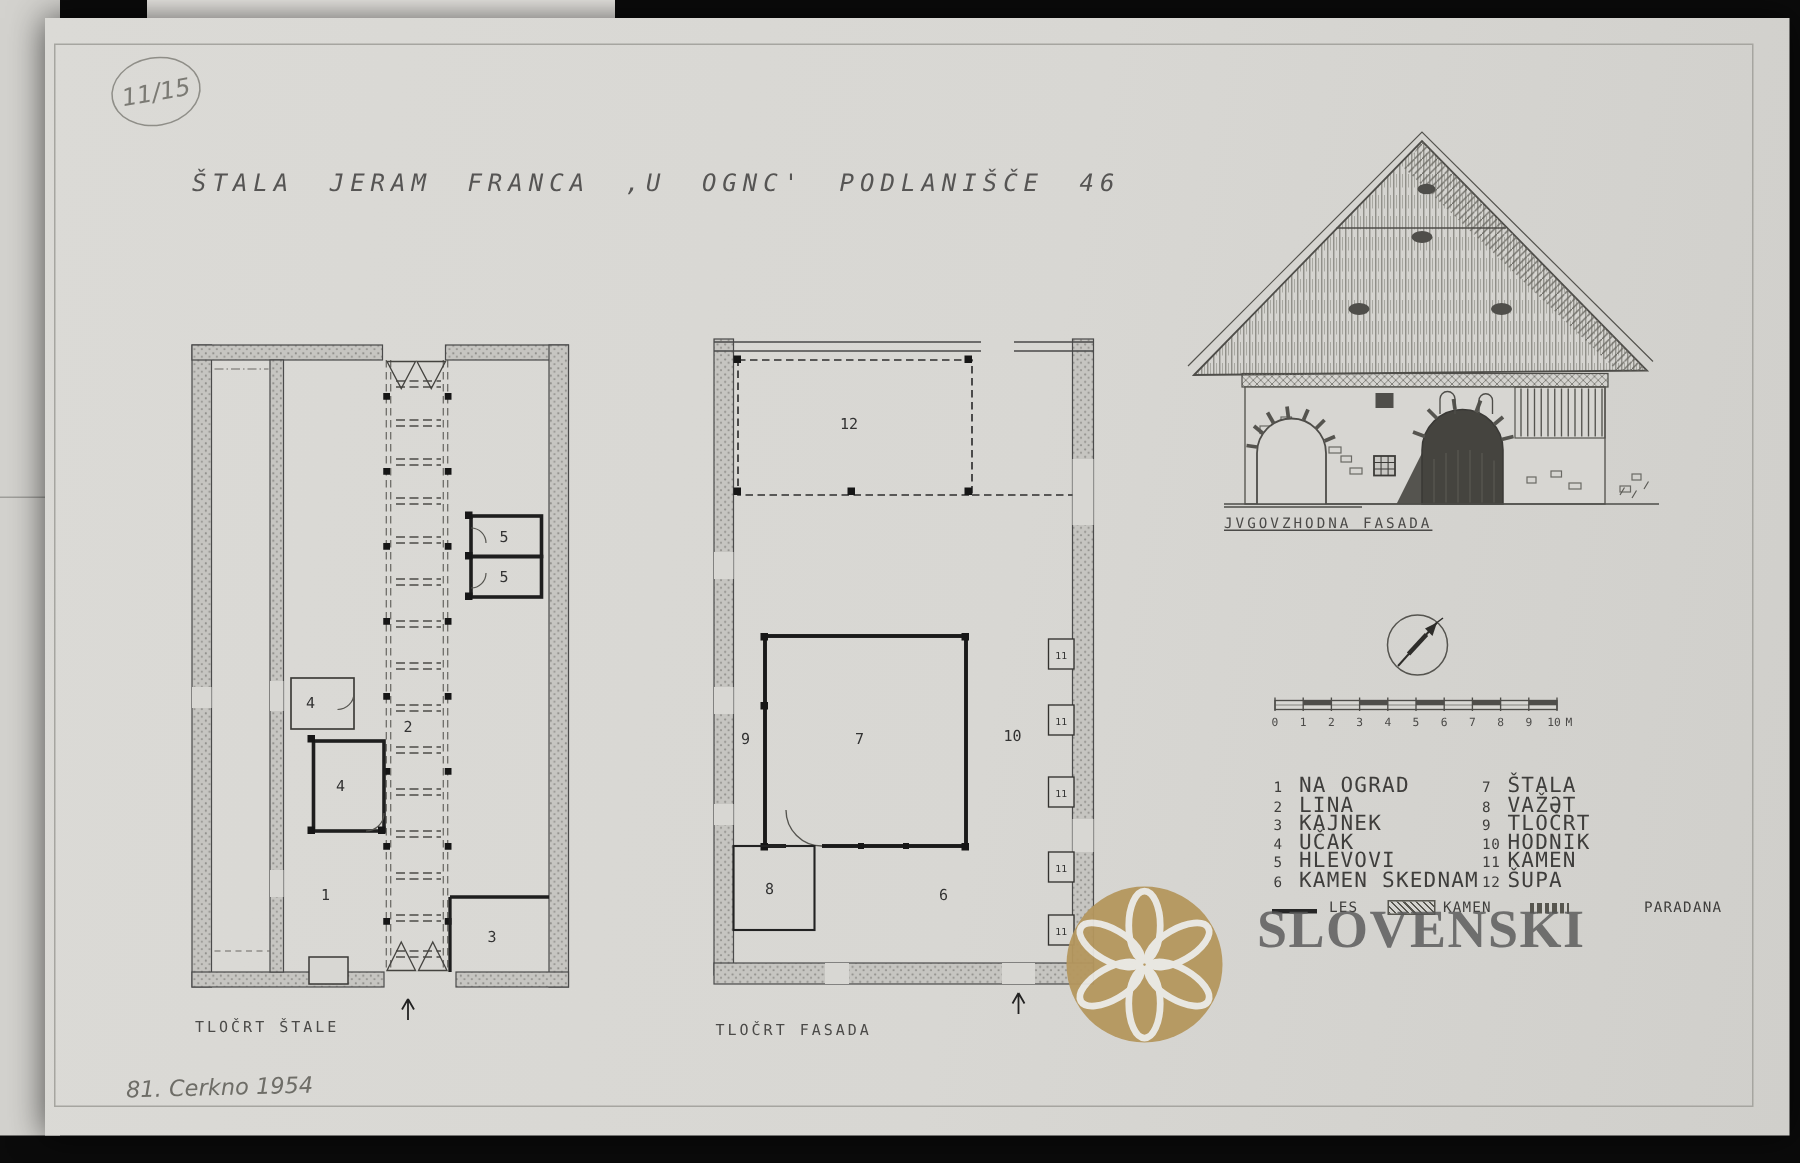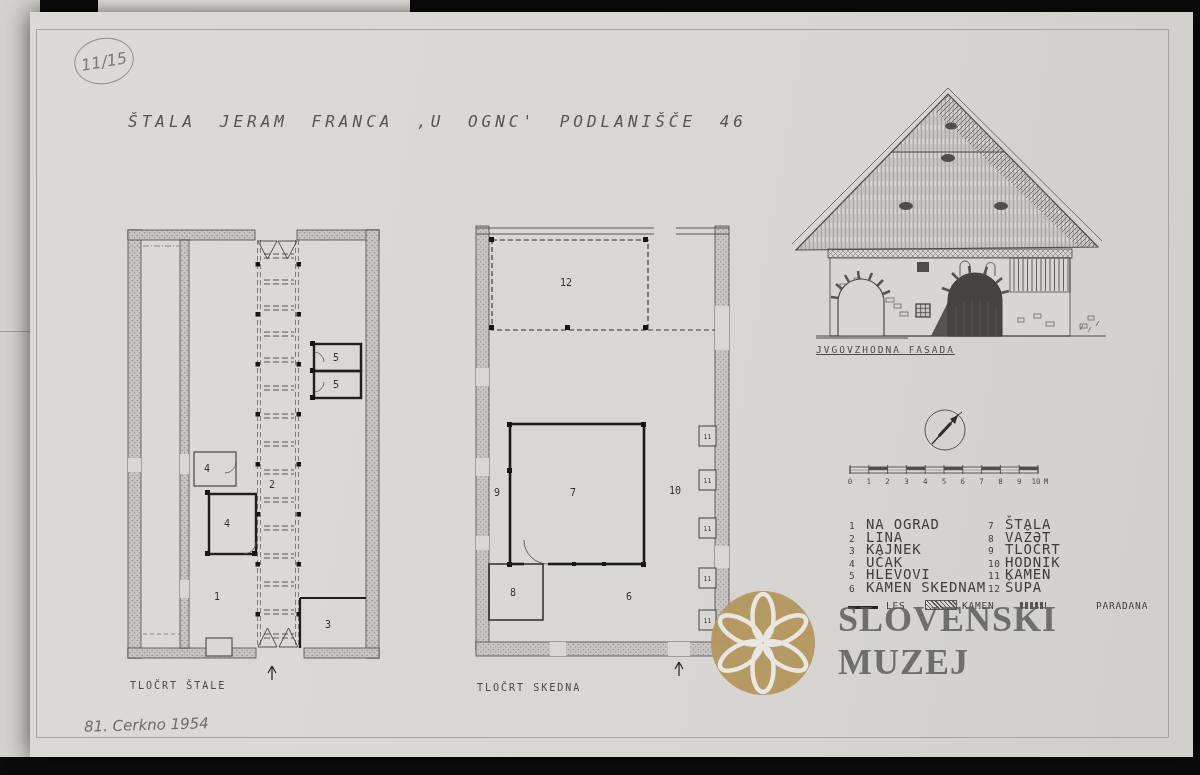--- a/index.html
+++ b/index.html
@@ -181,21 +181,21 @@
         </g>
     </g>
     <path d="M207 458V444M207 444l-4 7M207 444l4 7" stroke="#222" stroke-width="1.2" fill="none"></path>
     <text class="rl" x="157" y="382">6</text>
     <text class="rl" x="101" y="278">7</text>
     <text class="rl" x="41" y="378">8</text>
     <text class="rl" x="25" y="278">9</text>
     <text class="rl" x="203" y="276">10</text>
     <text class="rl" x="94" y="68">12</text>
   </svg>
-  <div class="abs caption" id="caption-skedna">TLOČRT SKEDNA</div>
+  <div class="abs caption" id="caption-skedna">TLOČRT FASADA</div>
 
   <svg class="abs" style="left:788px;top:86px;" width="322" height="260" viewBox="0 0 322 260">
     <defs>
       <pattern id="fplanks" width="4" height="14" patternUnits="userSpaceOnUse">
         <rect width="4" height="14" fill="#d5d4d0"></rect>
         <line x1="1.2" y1="0" x2="1.2" y2="14" stroke="#77766f" stroke-width="0.7"></line>
         <line x1="3" y1="2" x2="3" y2="11" stroke="#9a9992" stroke-width="0.5"></line>
       </pattern>
       <pattern id="fdiag" width="5" height="5" patternUnits="userSpaceOnUse">
         <line x1="0" y1="5" x2="5" y2="0" stroke="#6b6a64" stroke-width="0.9"></line>
@@ -393,18 +393,17 @@
         <ellipse cx="0" cy="-26" rx="10.5" ry="23" transform="rotate(120)"></ellipse>
         <ellipse cx="0" cy="-26" rx="10.5" ry="23" transform="rotate(180)"></ellipse>
         <ellipse cx="0" cy="-26" rx="10.5" ry="23" transform="rotate(240)"></ellipse>
         <ellipse cx="0" cy="-26" rx="10.5" ry="23" transform="rotate(300)"></ellipse>
         <circle cx="0" cy="0" r="4"></circle>
       </g>
     </g>
   </svg>
   <div class="abs" id="wm-text">
     <div>SLOVENSKI</div>
-    <div>MUZEJ</div>
   </div>
 
   <div class="abs" id="signature">81. Cerkno 1954</div>
 
 </div>
 
 </body></html>

